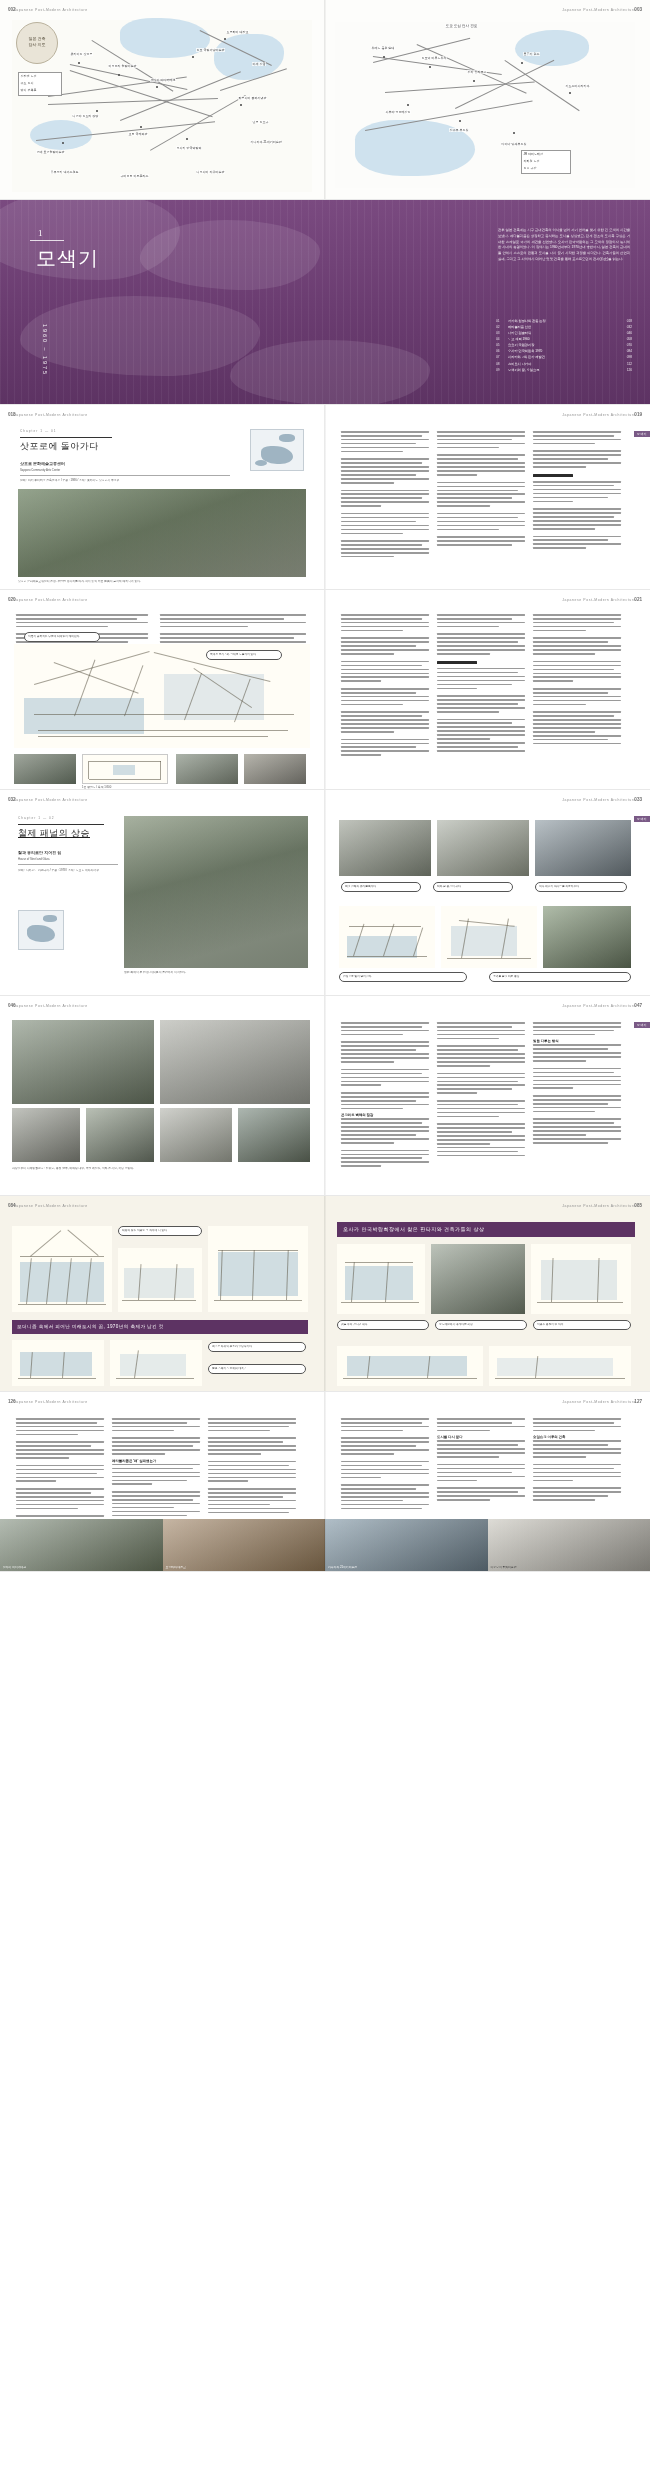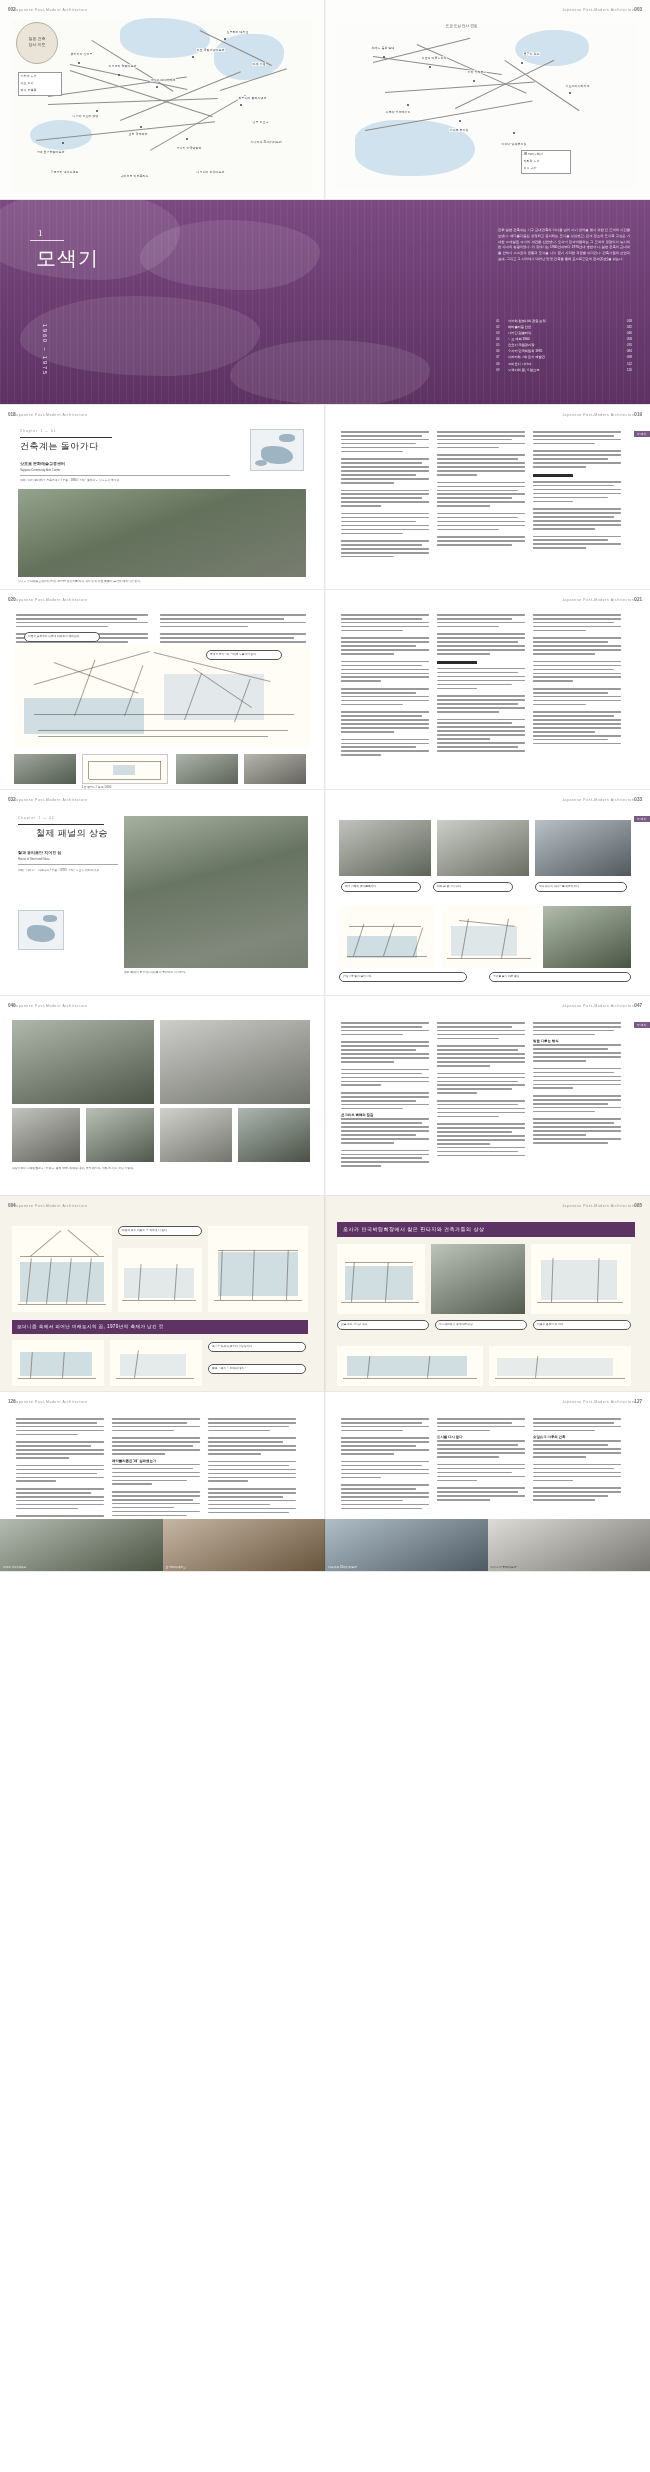--- a/index.html
+++ b/index.html
@@ -466,21 +466,21 @@
 
   <div class="spread" style="height:185px;">
     <div class="gutter"></div>
 
     <div class="page left">
       <div class="hdr l">Japanese Post-Modern Architecture</div>
       <div class="folio l">018</div>
 
       <div class="art-kicker" style="left:20px;top:24px;">Chapter 1 — 01</div>
       <div class="rule" style="left:20px;top:32px;width:92px;"></div>
-      <div class="art-title" style="left:20px;top:36px;">건축계는 돌아가다</div>
+      <div class="art-title" style="left:20px;top:36px;">삿포로에 돌아가다</div>
       <div class="art-sub" style="left:20px;top:56px;font-weight:bold;">삿포로 문화예술교류센터</div>
       <div class="cap" style="left:20px;top:63px;">Sapporo Community Arts Center</div>
       <div class="rule" style="left:20px;top:70px;width:210px;height:.5px;background:#aaa;"></div>
       <div class="cap" style="left:20px;top:73px;width:230px;">설계 : 마키 후미히코 건축연구소 / 준공 : 1986 / 소재 : 홋카이도 삿포로시 주오구</div>
 
       <div class="minimap" style="left:250px;top:24px;width:54px;height:42px;">
         <div class="isl" style="left:28px;top:4px;width:16px;height:8px;border-radius:40%;"></div>
         <div class="isl" style="left:10px;top:16px;width:32px;height:18px;border-radius:30% 60% 40% 50%;"></div>
         <div class="isl" style="left:4px;top:30px;width:12px;height:6px;border-radius:50%;"></div>
       </div>
@@ -750,21 +750,21 @@
 
   <div class="spread" style="height:206px;">
     <div class="gutter"></div>
 
     <div class="page left">
       <div class="hdr l">Japanese Post-Modern Architecture</div>
       <div class="folio l">032</div>
 
       <div class="art-kicker" style="left:18px;top:26px;">Chapter 1 — 02</div>
       <div class="rule" style="left:18px;top:34px;width:86px;"></div>
-      <div class="art-title" style="left:36px;top:38px;">철제 패널의 상승</div>
+      <div class="art-title" style="left:18px;top:38px;text-decoration:underline;">철제 패널의 상승</div>
       <div class="art-sub" style="left:18px;top:60px;font-weight:bold;">철과 유리로만 지어진 집</div>
       <div class="cap" style="left:18px;top:67px;">House of Steel and Glass</div>
       <div class="rule" style="left:18px;top:74px;width:100px;height:.5px;background:#aaa;"></div>
       <div class="cap" style="left:18px;top:78px;width:100px;">설계 : 사카모토 가즈나리 / 준공 : 1978 / 소재 : 도쿄도 세타가야구</div>
 
       <div class="minimap" style="left:18px;top:120px;width:46px;height:40px;">
         <div class="isl" style="left:24px;top:4px;width:14px;height:7px;border-radius:40%;"></div>
         <div class="isl" style="left:8px;top:14px;width:28px;height:17px;border-radius:30% 60% 40% 50%;"></div>
       </div>
 

